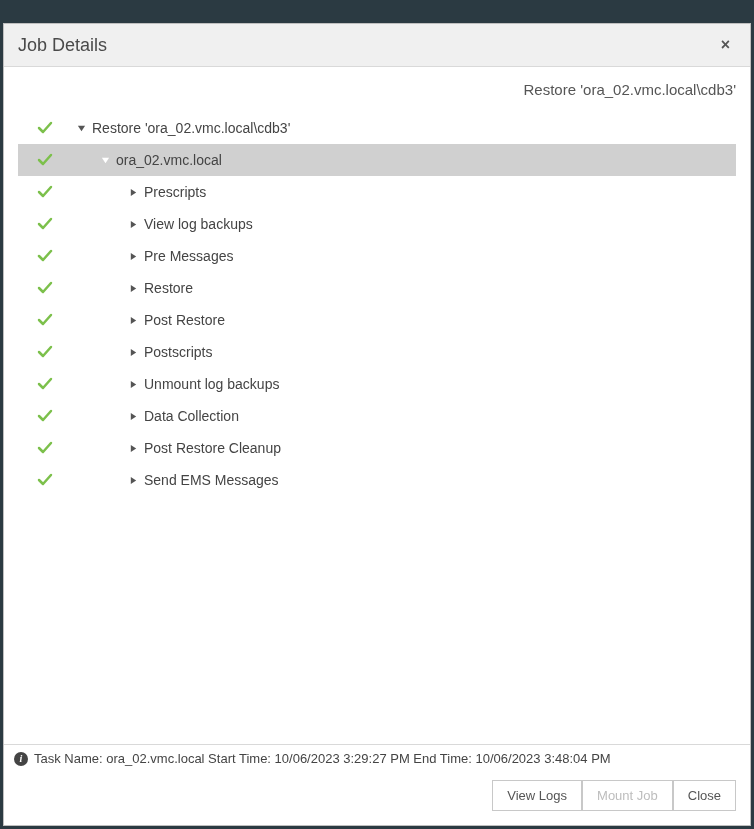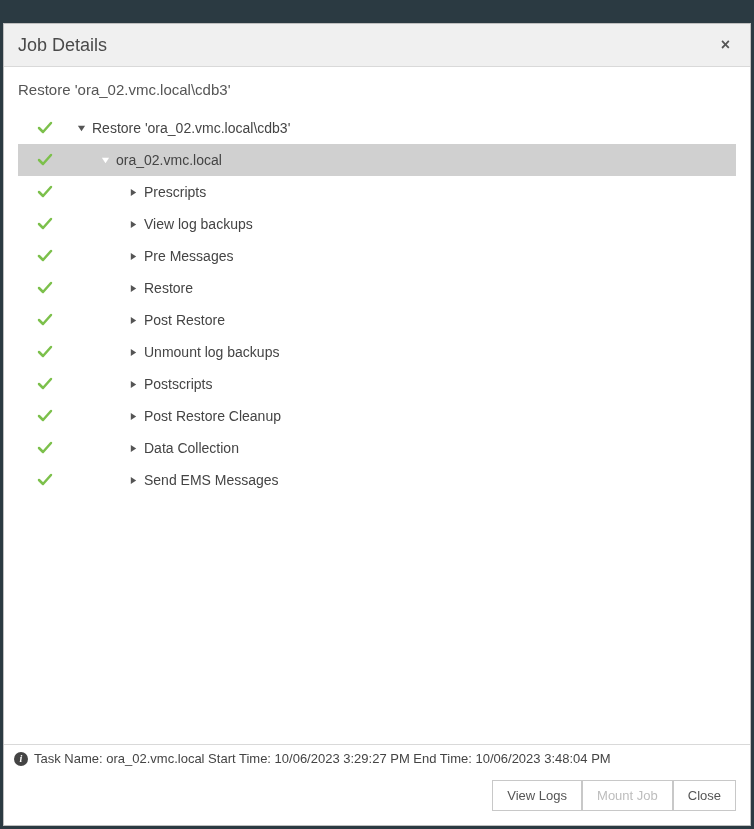--- a/index.html
+++ b/index.html
@@ -35,20 +35,21 @@
     padding: 2px 6px;
     font-weight: bold;
   }
 
   .content {
     flex: 1;
     overflow-y: auto;
     padding: 14px 14px 6px 14px;
     position: relative;
     color: #444;
+    text-align: right;
   }
 
   .subtitle {
     font-size: 15px;
     color: #555;
     margin-bottom: 14px;
   }
 
   .tree-row {
     display: flex;
@@ -251,63 +252,63 @@
             <svg viewBox="0 0 16 16">
               <path d="M2 8 L6 12 L14 3" fill="none" stroke="#7cc04b" stroke-width="2.5" stroke-linecap="round" stroke-linejoin="round"></path>
             </svg>
           </span>
           <span class="indent2"></span>
           <span class="caret">
             <svg viewBox="0 0 10 10">
               <path d="M2 1 L8 5 L2 9 Z" fill="#555555"></path>
             </svg>
           </span>
+          <span class="label">Postscripts</span>
+        </div>
+        <div class="tree-row">
+          <span class="check">
+            <svg viewBox="0 0 16 16">
+              <path d="M2 8 L6 12 L14 3" fill="none" stroke="#7cc04b" stroke-width="2.5" stroke-linecap="round" stroke-linejoin="round"></path>
+            </svg>
+          </span>
+          <span class="indent2"></span>
+          <span class="caret">
+            <svg viewBox="0 0 10 10">
+              <path d="M2 1 L8 5 L2 9 Z" fill="#555555"></path>
+            </svg>
+          </span>
           <span class="label">Unmount log backups</span>
         </div>
         <div class="tree-row">
           <span class="check">
             <svg viewBox="0 0 16 16">
               <path d="M2 8 L6 12 L14 3" fill="none" stroke="#7cc04b" stroke-width="2.5" stroke-linecap="round" stroke-linejoin="round"></path>
             </svg>
           </span>
           <span class="indent2"></span>
           <span class="caret">
             <svg viewBox="0 0 10 10">
               <path d="M2 1 L8 5 L2 9 Z" fill="#555555"></path>
             </svg>
           </span>
-          <span class="label">Postscripts</span>
+          <span class="label">Data Collection</span>
         </div>
         <div class="tree-row">
           <span class="check">
             <svg viewBox="0 0 16 16">
               <path d="M2 8 L6 12 L14 3" fill="none" stroke="#7cc04b" stroke-width="2.5" stroke-linecap="round" stroke-linejoin="round"></path>
             </svg>
           </span>
           <span class="indent2"></span>
           <span class="caret">
             <svg viewBox="0 0 10 10">
               <path d="M2 1 L8 5 L2 9 Z" fill="#555555"></path>
             </svg>
           </span>
           <span class="label">Post Restore Cleanup</span>
-        </div>
-        <div class="tree-row">
-          <span class="check">
-            <svg viewBox="0 0 16 16">
-              <path d="M2 8 L6 12 L14 3" fill="none" stroke="#7cc04b" stroke-width="2.5" stroke-linecap="round" stroke-linejoin="round"></path>
-            </svg>
-          </span>
-          <span class="indent2"></span>
-          <span class="caret">
-            <svg viewBox="0 0 10 10">
-              <path d="M2 1 L8 5 L2 9 Z" fill="#555555"></path>
-            </svg>
-          </span>
-          <span class="label">Data Collection</span>
         </div>
         <div class="tree-row">
           <span class="check">
             <svg viewBox="0 0 16 16">
               <path d="M2 8 L6 12 L14 3" fill="none" stroke="#7cc04b" stroke-width="2.5" stroke-linecap="round" stroke-linejoin="round"></path>
             </svg>
           </span>
           <span class="indent2"></span>
           <span class="caret">
             <svg viewBox="0 0 10 10">

